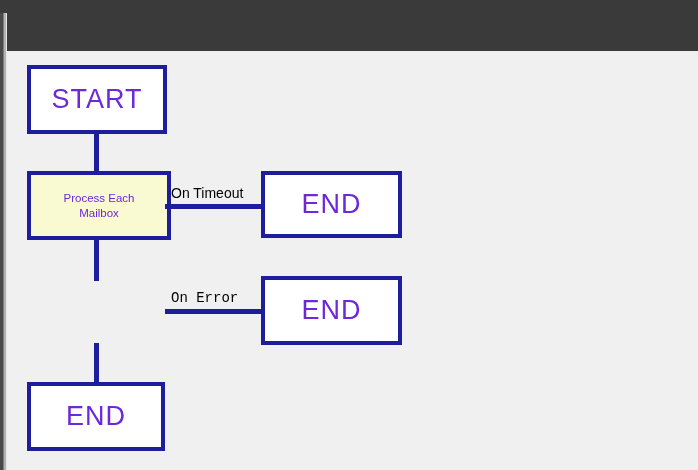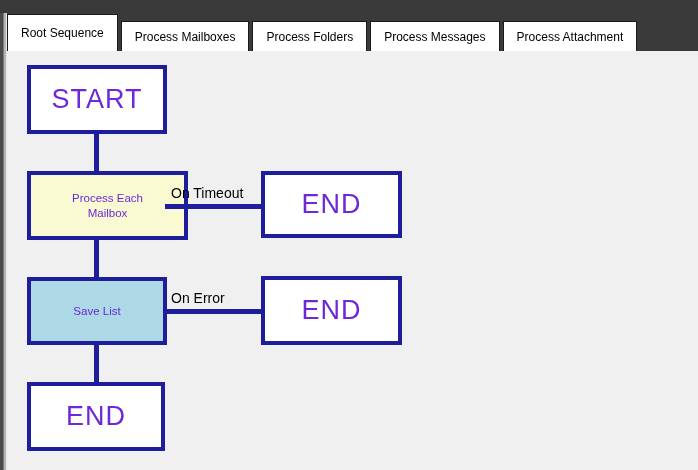--- a/index.html
+++ b/index.html
@@ -56,57 +56,47 @@
     position: absolute; font-size: 14px; color: #000; white-space: nowrap;
   }
 </style>
 </head>
 <body>
 
 <div class="window">
 
   <div class="chrome"></div>
 
-  <div class="tabstrip">
-    <div class="tab active">Root Sequence</div>
-    <div class="tab">Process Mailboxes</div>
-    <div class="tab">Process Folders</div>
-    <div class="tab">Process Messages</div>
-    <div class="tab">Process Attachment</div>
-  </div>
 
   <div class="left-border"></div>
 
   <div class="canvas">
 
     <div class="node terminal" style="left: 20px; top: 14px; width: 140px; height: 69px; background-color: rgb(255, 255, 255);">
       <span class="lbl">START</span>
     </div>
 
     <div class="edge" style="left:87px; top:79px; width:5px; height:45px;"></div>
 
-    <div class="node activity" style="left: 20px; top: 120px; width: 161px; height: 69px; background-color: rgb(250, 250, 210);">
+    <div class="node activity" style="left: 20px; top: 120px; width: 144px; height: 69px; background-color: rgb(250, 250, 210);">
       <span class="lbl">Process Each Mailbox</span>
     </div>
 
     <div class="edge" style="left:158px; top:153px; width:98px; height:5px;"></div>
     <div class="edge-label" style="left:164px; top:134px;">On Timeout</div>
 
     <div class="node terminal" style="left: 254px; top: 120px; width: 141px; height: 67px; background-color: rgb(255, 255, 255);">
       <span class="lbl">END</span>
     </div>
 
     <div class="edge" style="left:87px; top:186px; width:5px; height:44px;"></div>
 
-    <div class="node activity" style="left: 20px; top: 226px; width: 140px; height: 68px; background-color: rgb(173, 216, 230);">
-      <span class="lbl">Save List</span>
-    </div>
 
     <div class="edge" style="left:158px; top:258px; width:98px; height:5px;"></div>
-    <div class="edge-label" style="left:164px; top:239px;">On Error</div>
+    <div class="edge-label" style="left:164px; top:239px;font-family:Liberation Mono, monospace;">On Error</div>
 
     <div class="node terminal" style="left: 254px; top: 225px; width: 141px; height: 69px; background-color: rgb(255, 255, 255);">
       <span class="lbl">END</span>
     </div>
 
     <div class="edge" style="left:87px; top:292px; width:5px; height:43px;"></div>
 
     <div class="node terminal" style="left: 20px; top: 331px; width: 138px; height: 69px; background-color: rgb(255, 255, 255);">
       <span class="lbl">END</span>
     </div>

